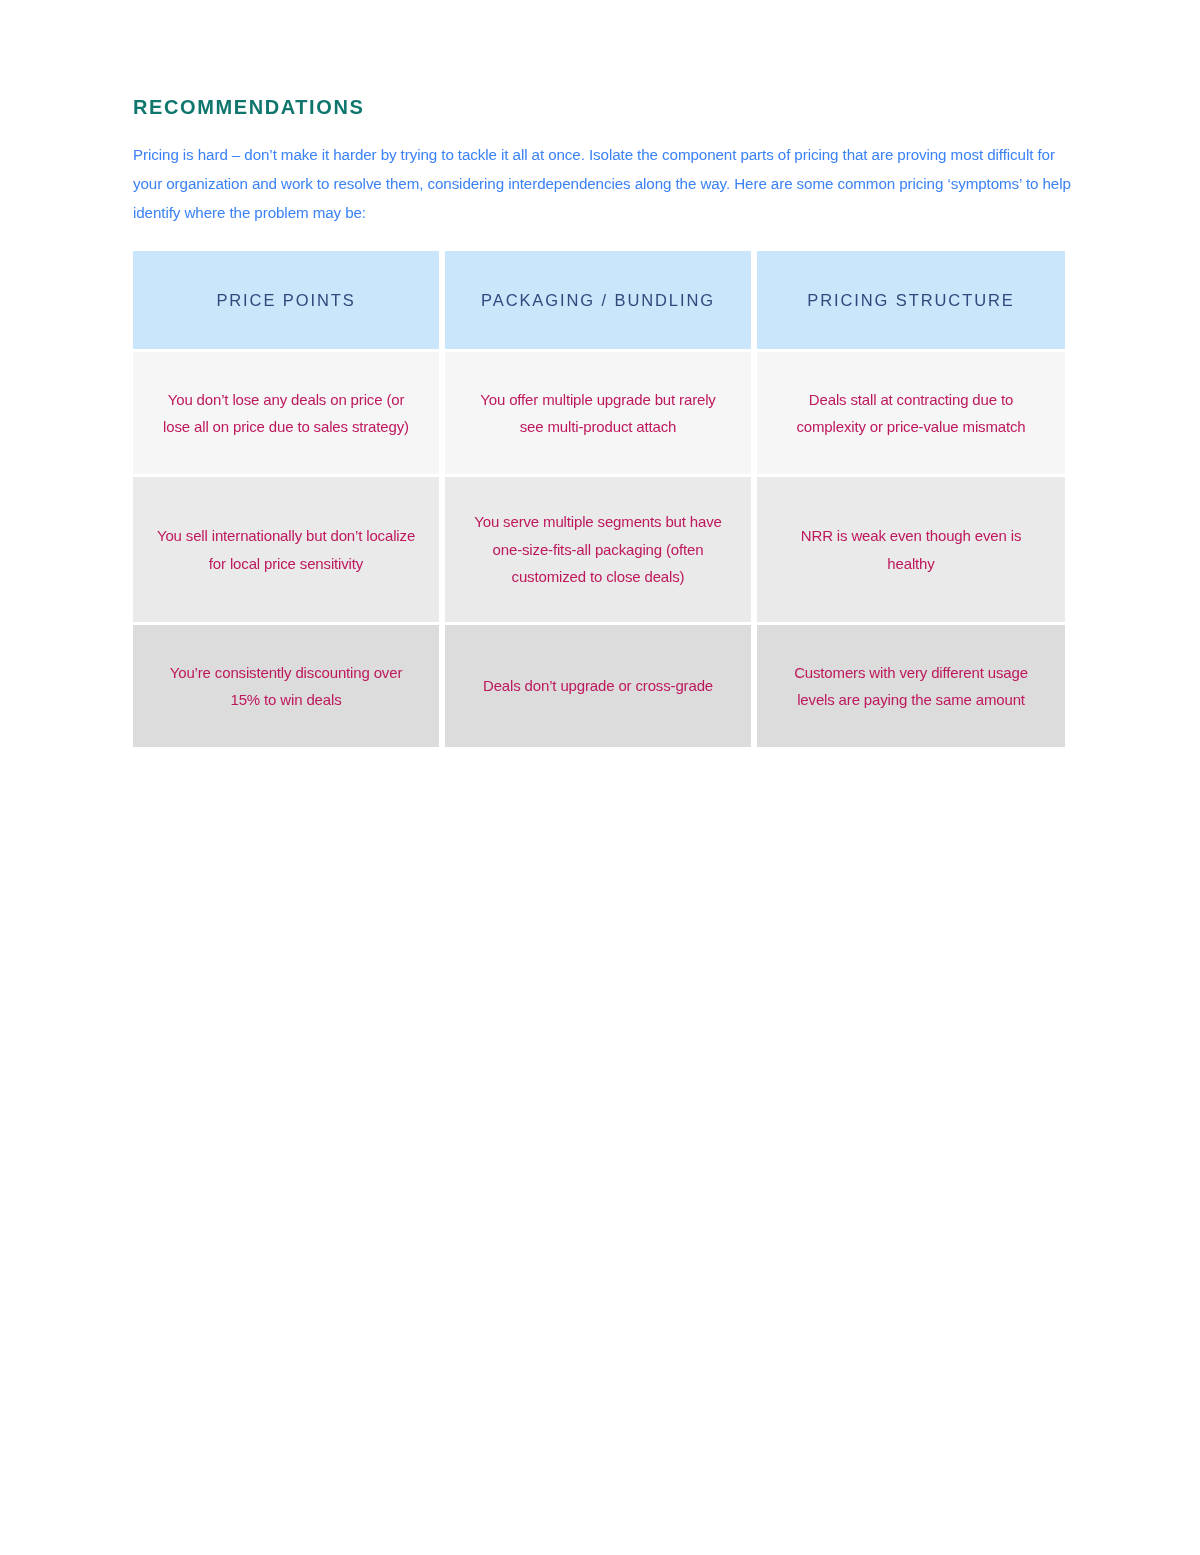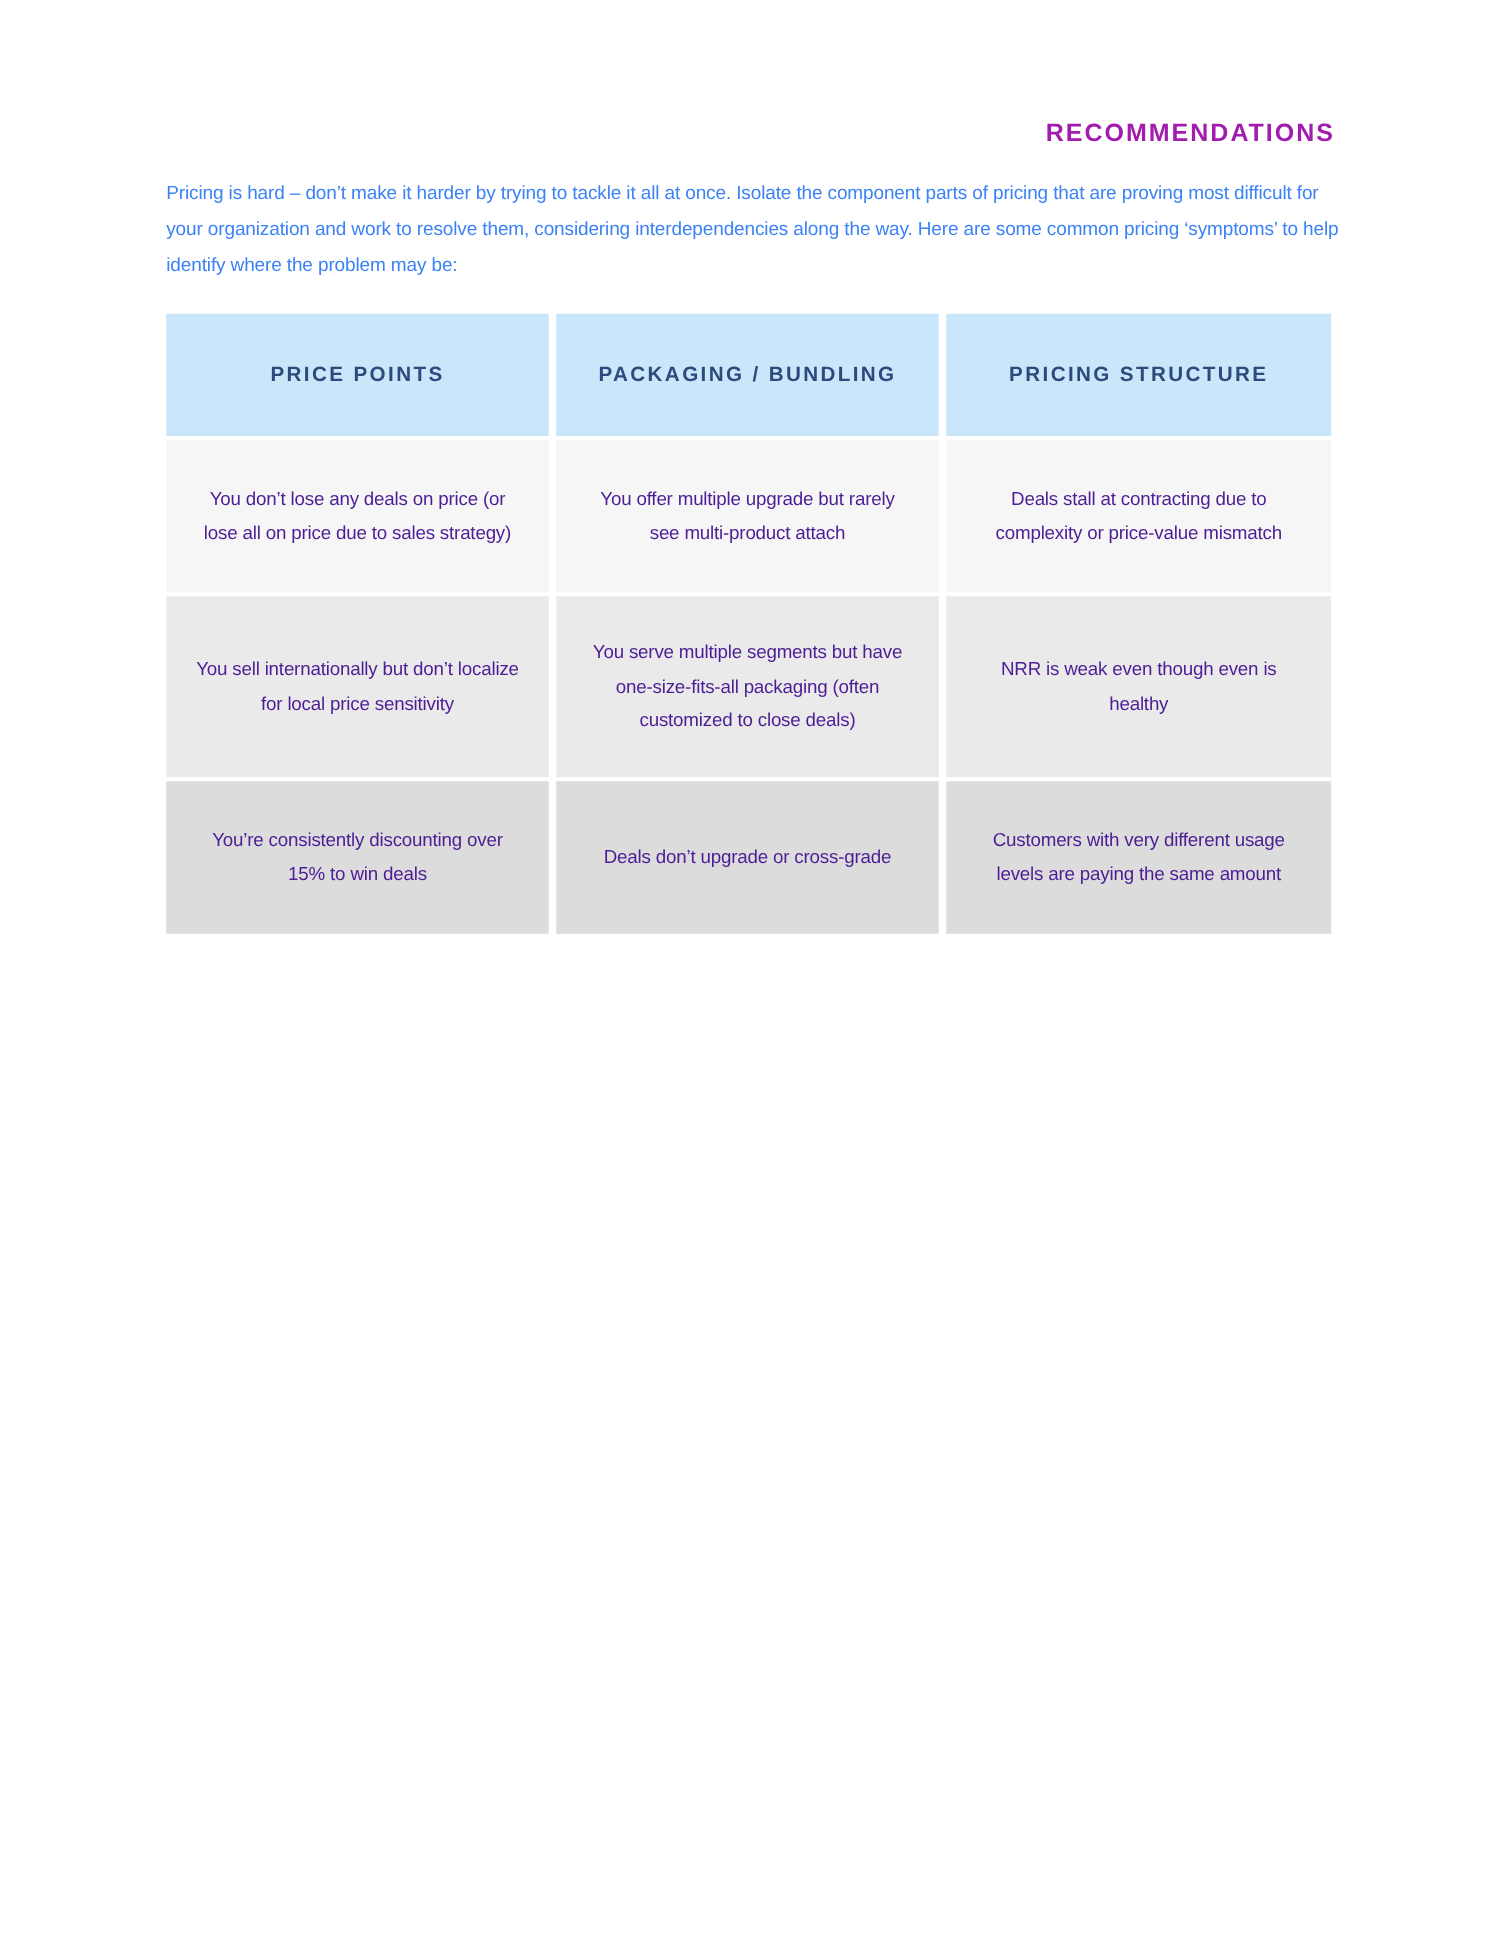--- a/index.html
+++ b/index.html
@@ -28,24 +28,23 @@
     left: 133px;
     top: 96px;
     width: 935px;
   }
 
   
   .section-heading {
     font-size: 20px;
     font-weight: 700;
     letter-spacing: 1.6px;
-    color: #a21caf;
+    color: #0f766e;
     margin: 0 0 22px 0;
     line-height: 1.1;
-    text-align: right;
   }
 
   
   .intro-paragraph {
     font-size: 15.2px;
     line-height: 29px;
     color: #3b82f6;
     margin: 0 0 24px 0;
     letter-spacing: -0.1px;
     width: 938px;
@@ -85,39 +84,39 @@
     height: 98px;
     display: flex;
     align-items: center;
     justify-content: center;
     padding: 0 18px;
     box-sizing: border-box;
   }
 
   .th-label {
     font-size: 16.5px;
-    font-weight: 700;
+    font-weight: 400;
     letter-spacing: 1.9px;
     line-height: 26px;
     color: #2e4a7d;
     text-transform: uppercase;
   }
 
   .td-cell {
     display: flex;
     align-items: center;
     justify-content: center;
     box-sizing: border-box;
     padding: 10px 22px;
   }
 
   .td-text {
     font-size: 15px;
     line-height: 27.5px;
-    color: #4c1d95;
+    color: #be185d;
     letter-spacing: -0.15px;
   }
 
   tr.row-1 .td-cell { background: #f6f6f6; height: 122px; }
   tr.row-2 .td-cell { background: #eaeaea; height: 145px; }
   tr.row-3 .td-cell { background: #dcdcdc; height: 122px; }
 
   tr.row-spacer td { height: 3px; padding: 0; background: #ffffff; }
 
   

